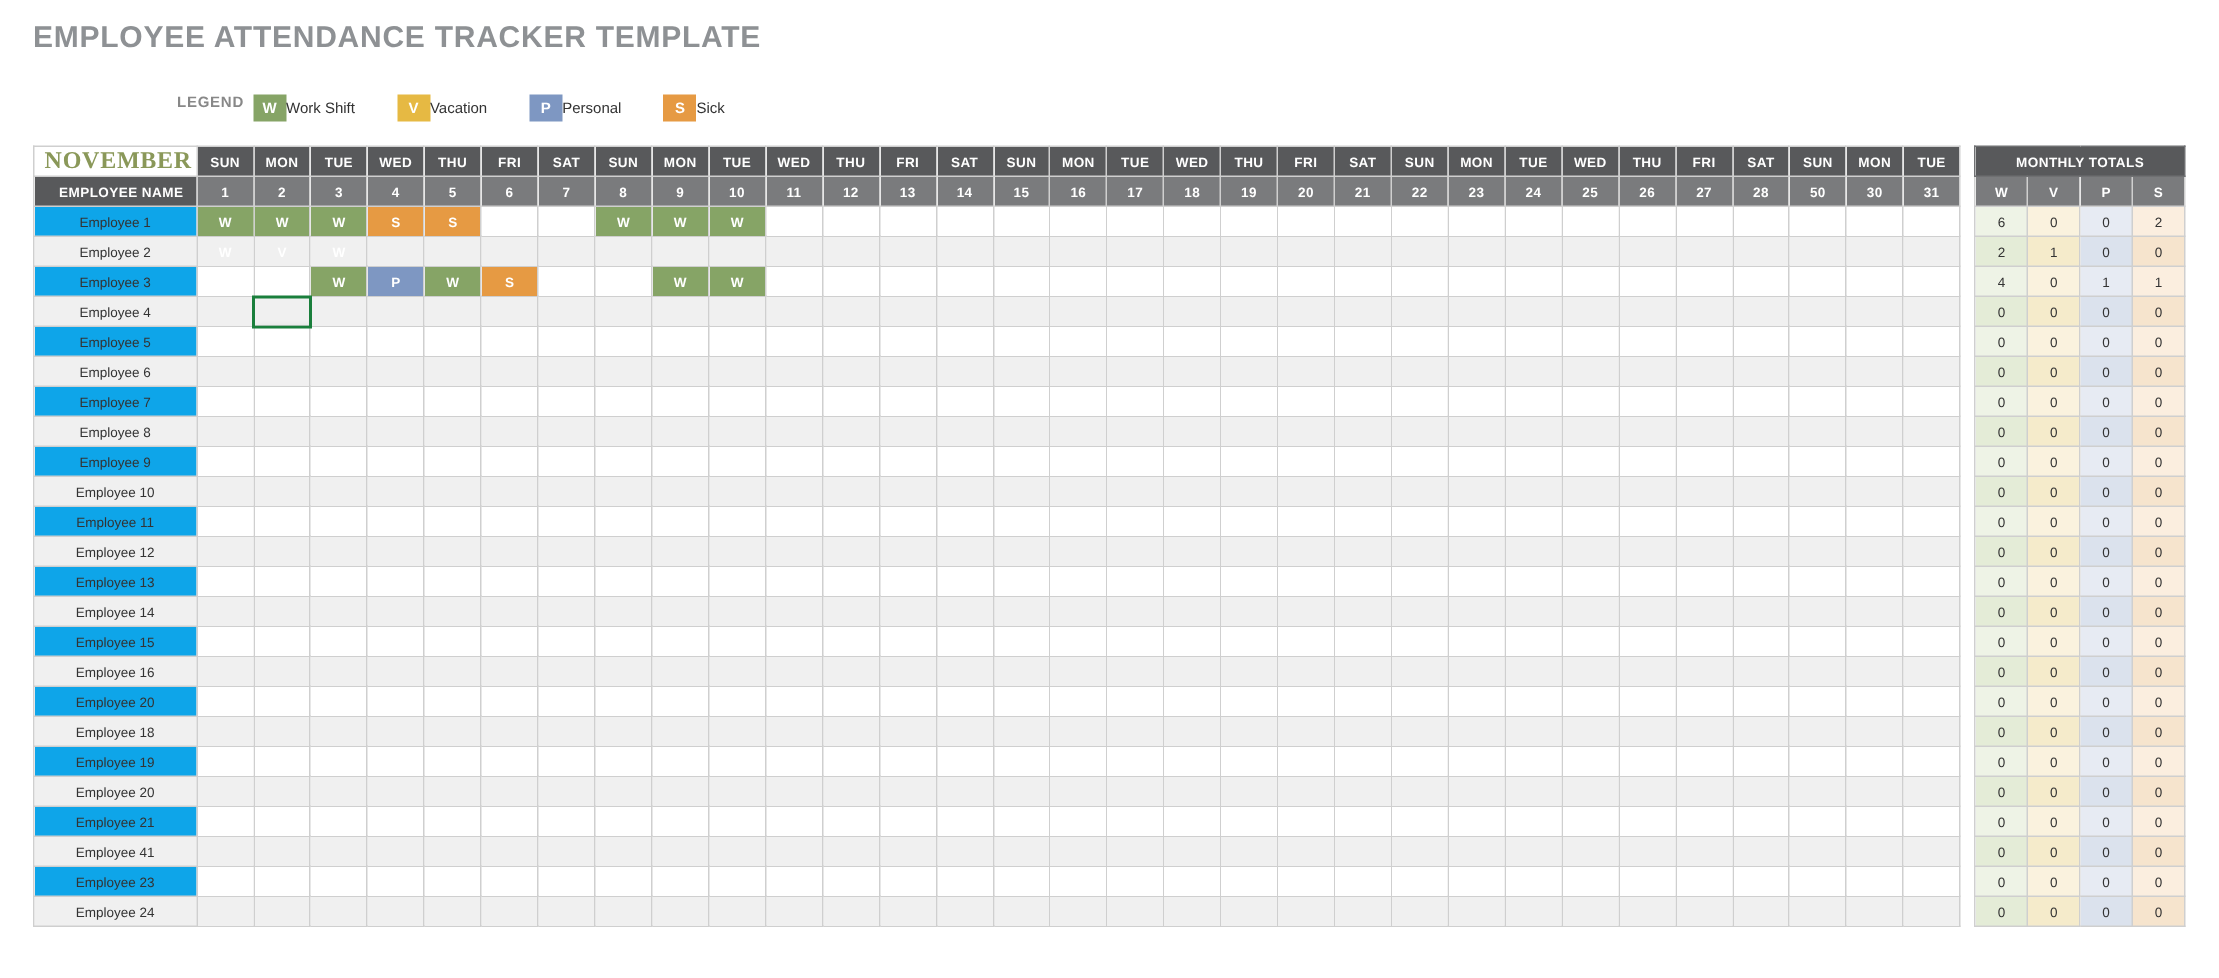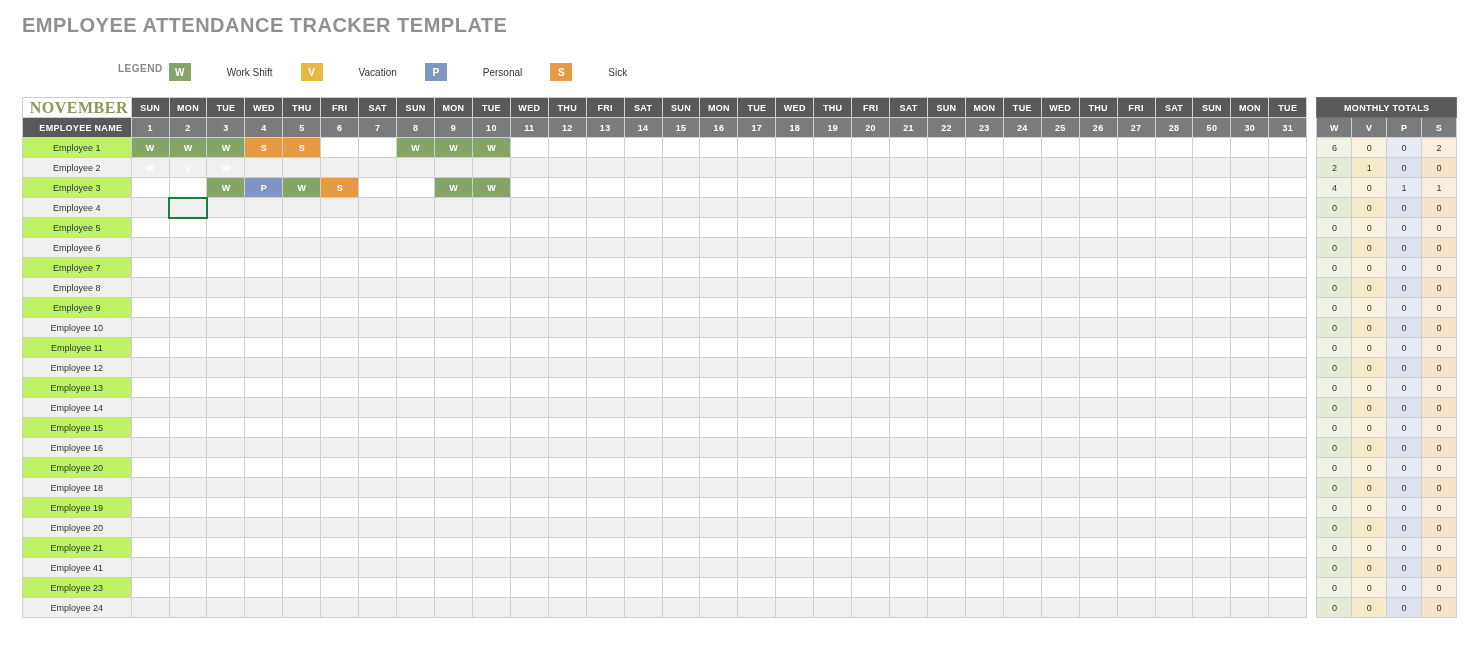--- a/index.html
+++ b/index.html
@@ -39,21 +39,20 @@
     align-items: center;
     justify-content: center;
     color: #fff;
     font-weight: 700;
     font-size: 10px;
   }
   .swatch-text {
     font-size: 10px;
     color: #333;
     margin-right: 28px;
-    margin-left: 36px;
   }
   .c-W { background: #86a466; }
   .c-V { background: #e6b943; }
   .c-P { background: #7e97c2; }
   .c-S { background: #e69a43; }
 
   .sheet-wrap {
     position: relative;
   }
 
@@ -120,21 +119,21 @@
     color: #fff !important;
     font-weight: 700 !important;
     letter-spacing: 0.5px;
     border-color: #6f7072 !important;
   }
 
   td.name-cell {
     text-align: left;
     padding-left: 6px;
     font-size: 10px;
-    background: #bef264;
+    background: #0ea5e9;
   }
   tr.row-alt td.name-cell,
   tr.row-alt td.day-cell {
     background: #f0f0f0;
   }
   td.day-cell {
     background: #fff;
     color: #fff;
     font-weight: 700;
     font-size: 10px;

